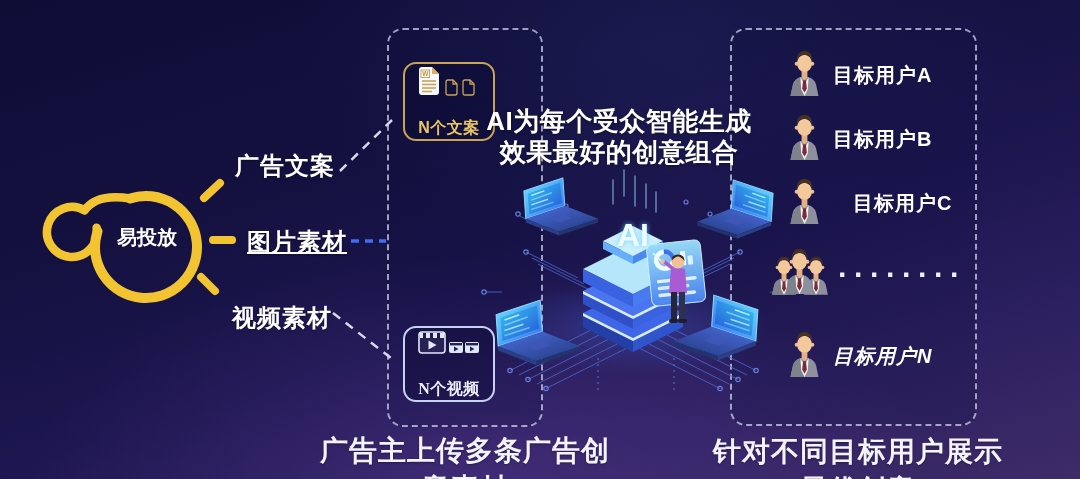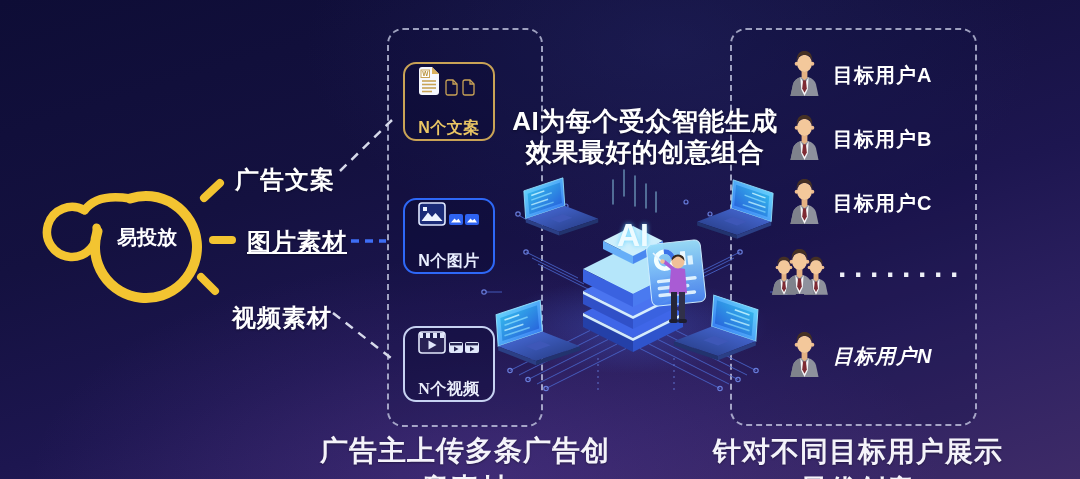--- a/index.html
+++ b/index.html
@@ -29,21 +29,21 @@
   }
   
   .card{
     position:absolute;left:403px;width:88px;border-radius:13px;z-index:3;
     display:flex;flex-direction:column;align-items:center;justify-content:center;
     gap:20px;background:rgba(10,10,48,.35);
   }
   .card .lbl{font-weight:bold;font-size:16px;letter-spacing:.5px;}
   
   .center-title{
-    position:absolute;left:488px;top:106px;width:314px;text-align:center;
+    position:absolute;left:462px;top:106px;width:314px;text-align:center;
     color:#ffffff;font-weight:bold;font-size:26px;line-height:31px;z-index:5;
     text-shadow:0 1px 3px rgba(0,0,0,.4);letter-spacing:.5px;
   }
   
   .user-label{
     position:absolute;left:833px;color:#ffffff;font-weight:bold;font-size:20px;
     z-index:3;letter-spacing:1px;
   }
   .ellipsis{
     position:absolute;left:838px;top:258px;color:#eef0f8;font-weight:900;
@@ -90,21 +90,21 @@
 
   <svg class="lay" style="left:0;top:0;" width="1080" height="479" viewBox="0 0 1080 479">
     <line x1="204" y1="198" x2="220" y2="183" stroke="#f3c431" stroke-width="8" stroke-linecap="round"></line>
     <line x1="213" y1="240" x2="232" y2="240" stroke="#f3c431" stroke-width="8" stroke-linecap="round"></line>
     <line x1="201" y1="277" x2="215" y2="291" stroke="#f3c431" stroke-width="8" stroke-linecap="round"></line>
     <line x1="340" y1="171" x2="392" y2="120" stroke="#d6d9ea" stroke-width="2.5" stroke-dasharray="9 7"></line>
     <line x1="351" y1="241" x2="386" y2="241" stroke="#3e6ef5" stroke-width="3.5" stroke-dasharray="8 6"></line>
     <line x1="333" y1="313" x2="391" y2="358" stroke="#d6d9ea" stroke-width="2.5" stroke-dasharray="9 7"></line>
   </svg>
 
-  <div class="big-label" style="left:235px;top:164px;">广告文案</div>
+  <div class="big-label" style="left:235px;top:150px;">广告文案</div>
   <div class="big-label" style="left:247px;top:226px;text-decoration:underline;">图片素材</div>
   <div class="big-label" style="left:232px;top:302px;">视频素材</div>
 
   <div class="dash-box" style="left:387px;top:28px;width:152px;height:395px;"></div>
 
   <div class="card" style="top:62px;height:75px;border:2px solid #c9a356;">
     <svg width="62" height="33" viewBox="0 0 62 33">
       <path d="M1,5 Q1,2 4,2 H14 L21,9 V27 Q21,30 18,30 H4 Q1,30 1,27 Z" fill="#f6f8ff"></path>
       <path d="M14,2 L21,9 H14 Z" fill="#d9b05e"></path>
       <rect x="3" y="5" width="8.5" height="7.5" fill="#ffffff" stroke="#c9a356" stroke-width="1"></rect>
@@ -118,36 +118,20 @@
         <path d="M8,1 V5 H12" fill="none" stroke="#c9a356" stroke-width="1.3"></path>
       </g>
       <g transform="translate(44,14)">
         <path d="M1,3 Q1,1 3,1 H8 L12,5 V14 Q12,16 10,16 H3 Q1,16 1,14 Z" fill="none" stroke="#c9a356" stroke-width="1.3"></path>
         <path d="M8,1 V5 H12" fill="none" stroke="#c9a356" stroke-width="1.3"></path>
       </g>
     </svg>
     <div class="lbl" style="color:#eac664;">N个文案</div>
   </div>
 
-  <div class="card" style="top:198px;height:72px;border:2px solid #2e68f7;">
-    <svg width="62" height="30" viewBox="0 0 62 30">
-      <rect x="1" y="2" width="26" height="22" rx="3" fill="rgba(47,91,216,.38)" stroke="#dfe8ff" stroke-width="1.6"></rect>
-      <rect x="5" y="6" width="4" height="4" fill="#eef4ff"></rect>
-      <path d="M3.5,20 L10,11.5 L14,16 L17.5,12 L24.5,20 Z" fill="#eef4ff"></path>
-      <g transform="translate(31,13)">
-        <rect x="0" y="0" width="14" height="11" rx="2" fill="#2e63f2"></rect>
-        <path d="M2,8.5 L5.5,4.5 L7.5,6.5 L9.5,4.8 L12,8.5 Z" fill="#ffffff"></path>
-      </g>
-      <g transform="translate(47,13)">
-        <rect x="0" y="0" width="14" height="11" rx="2" fill="#2e63f2"></rect>
-        <path d="M2,8.5 L5.5,4.5 L7.5,6.5 L9.5,4.8 L12,8.5 Z" fill="#ffffff"></path>
-      </g>
-    </svg>
-    <div class="lbl" style="color:#e9eeff;">N个图片</div>
-  </div>
 
   <div class="card" style="top:326px;height:72px;border:2px solid #c7d2f2;font-family:Liberation Serif, serif;">
     <svg width="62" height="30" viewBox="0 0 62 30">
       <rect x="1" y="3" width="26" height="21" rx="3" fill="rgba(255,255,255,.07)" stroke="#e2e8fb" stroke-width="1.6"></rect>
       <rect x="2" y="4" width="24" height="5" fill="#e2e8fb"></rect>
       <rect x="5" y="4" width="3" height="5" fill="#1a1b4a"></rect>
       <rect x="12" y="4" width="3" height="5" fill="#1a1b4a"></rect>
       <rect x="19" y="4" width="3" height="5" fill="#1a1b4a"></rect>
       <path d="M10.5,11.5 L18.5,16 L10.5,20.5 Z" fill="#e2e8fb"></path>
       <g transform="translate(31,13)">
@@ -323,21 +307,21 @@
   <div class="user-label" style="top:62px;">目标用户A</div>
 
   <svg class="abs" style="left:788px;top:112px;z-index:3;" width="33" height="48" viewBox="0 0 40 58">
       <use href="#avatar"></use>
     </svg>
   <div class="user-label" style="top:126px;">目标用户B</div>
 
   <svg class="abs" style="left:788px;top:176px;z-index:3;" width="33" height="48" viewBox="0 0 40 58">
       <use href="#avatar"></use>
     </svg>
-  <div class="user-label" style="top:190px;">目标用户C</div>
+  <div class="user-label" style="top:190px;margin-left:20px;">目标用户C</div>
 
   <div class="abs" style="left:770px;top:246px;width:72px;height:54px;z-index:3;">
     <svg class="abs" style="left:0px;top:8px;" width="28" height="41" viewBox="0 0 40 58">
         <use href="#avatar"></use>
       </svg>
     <svg class="abs" style="left:32px;top:8px;" width="28" height="41" viewBox="0 0 40 58">
         <use href="#avatar"></use>
       </svg>
     <svg class="abs" style="left:13px;top:0px;" width="33" height="48" viewBox="0 0 40 58">
         <use href="#avatar"></use>

